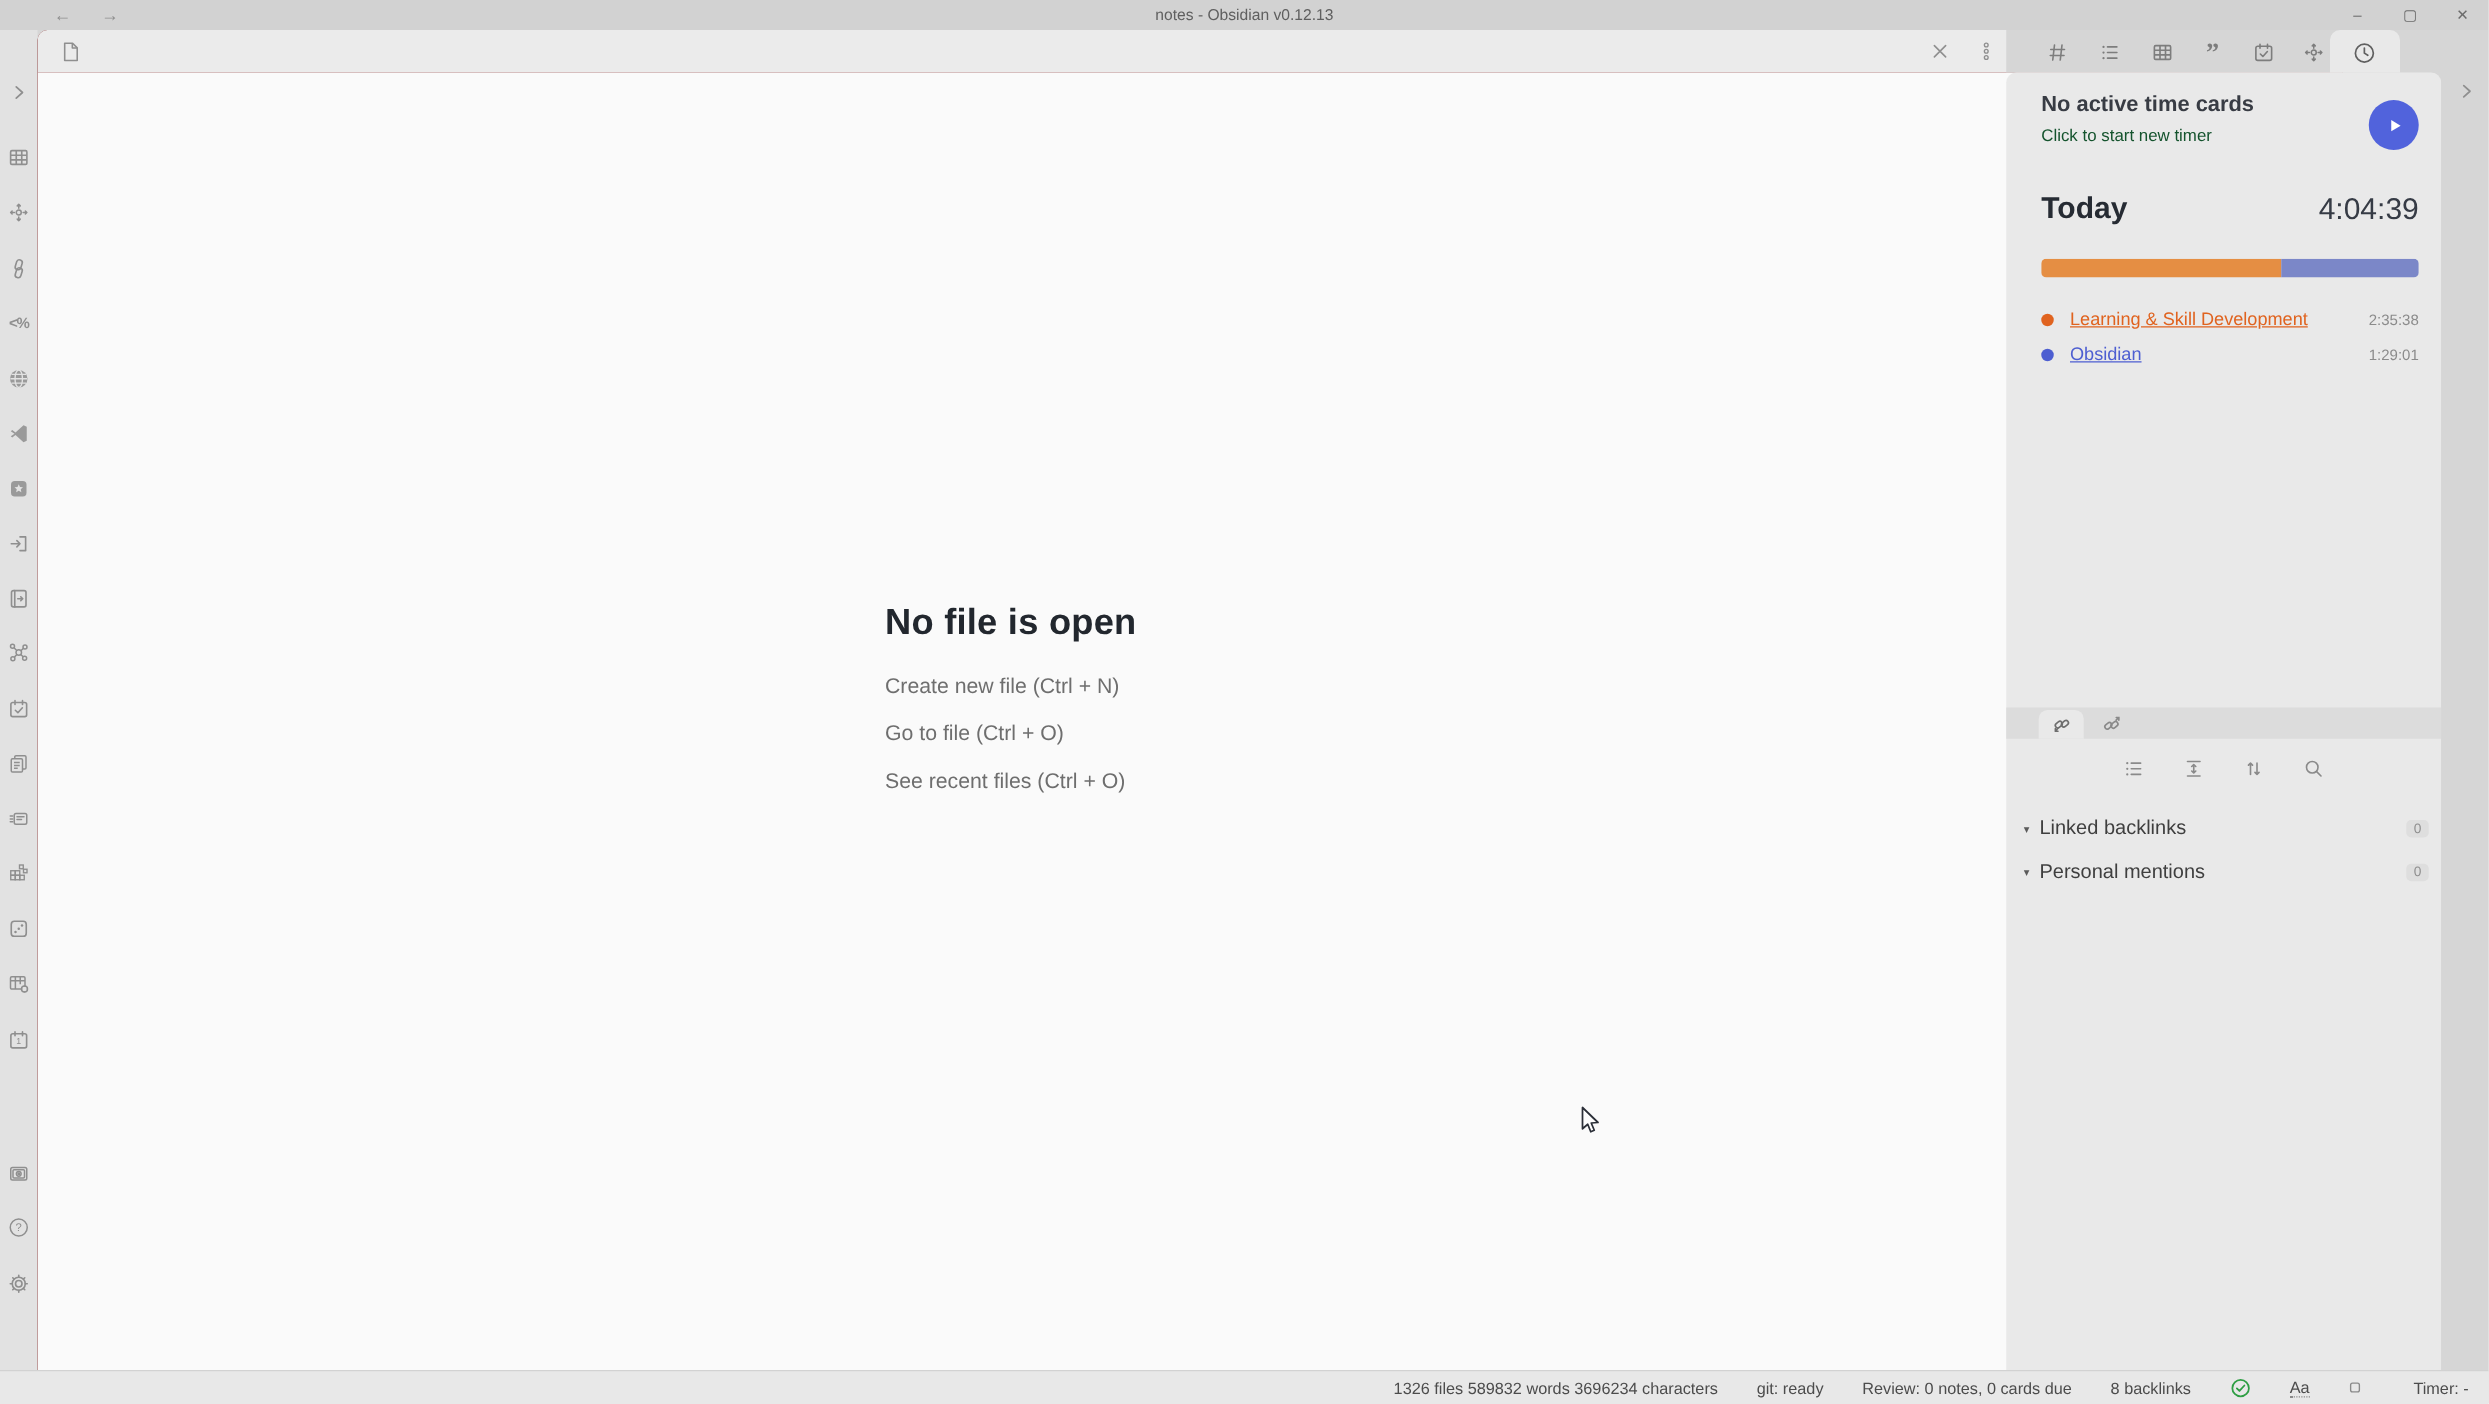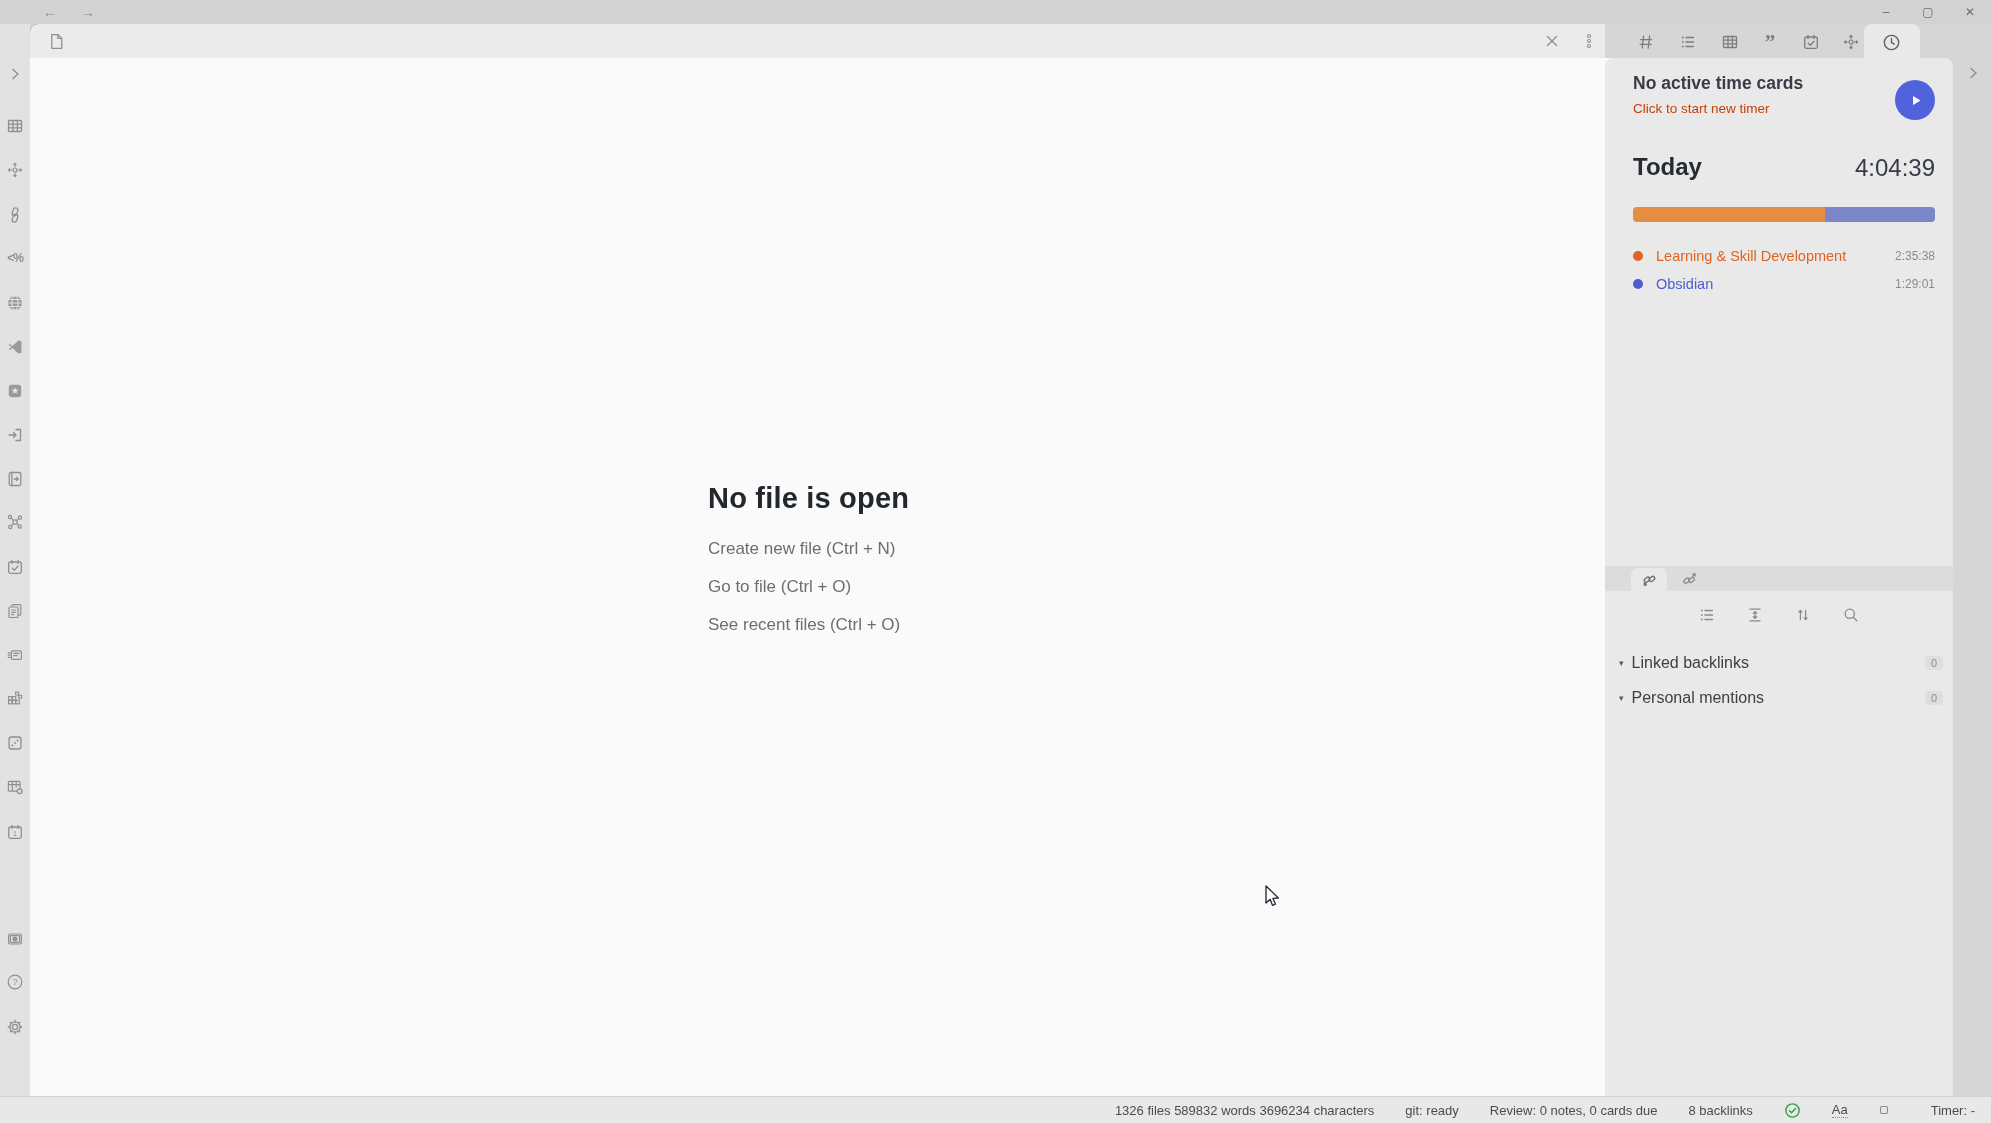--- a/index.html
+++ b/index.html
@@ -28,29 +28,29 @@
   .empty-state h1{margin:0 0 24px 0;font-size:29px;color:#22272e;letter-spacing:.2px;}
   .empty-action{font-size:17px;color:#6e6e6e;margin-bottom:18px;cursor:pointer;}
 
   
   .right-tabbar{position:absolute;left:1605px;top:24px;width:348px;height:34px;background:#d6d6d6;}
   .rtab{position:absolute;top:5px;width:26px;height:26px;display:flex;align-items:center;justify-content:center;}
   .rtab-active-bg{position:absolute;left:259px;top:0;width:56px;height:34px;background:#e9e9e9;border-radius:8px 8px 0 0;}
   .right-panel{position:absolute;left:1605px;top:58px;width:348px;height:1038px;background:#e9e9e9;border-radius:8px 8px 0 0;}
 
   .tp-title{position:absolute;left:28px;top:15px;font-size:17.5px;font-weight:700;color:#383c44;}
-  .tp-sub{position:absolute;left:28px;top:43px;font-size:13.5px;color:#c2410c;}
+  .tp-sub{position:absolute;left:28px;top:43px;font-size:13.5px;color:#14532d;}
   .play-btn{position:absolute;left:290px;top:22px;width:40px;height:40px;border-radius:50%;display:flex;align-items:center;justify-content:center;}
   .today-label{position:absolute;left:28px;top:95px;font-size:24px;font-weight:700;color:#262b33;}
   .today-total{position:absolute;right:18px;top:96px;font-size:24px;color:#363b45;}
   .tbar{position:absolute;left:28px;top:149px;width:302px;height:15px;border-radius:4px;overflow:hidden;display:flex;}
   .tbar-seg{height:100%;}
   .trow{position:absolute;left:28px;right:18px;height:16px;display:flex;align-items:center;}
   .trow .dot{width:10px;height:10px;border-radius:50%;margin-right:13px;flex:none;}
-  .trow .tlabel{font-size:14.5px;flex:1;}
+  .trow .tlabel{font-size:14.5px;flex:1;text-decoration:underline;}
   .trow .ttime{font-size:12px;color:#8b8b8b;}
 
   .bl-tabband{position:absolute;left:0;top:508px;width:100%;height:25px;background:#dcdcdc;}
   .bl-tab{position:absolute;top:2px;width:36px;height:23px;display:flex;align-items:center;justify-content:center;}
   .bl-tab.active{background:#e9e9e9;border-radius:7px 7px 0 0;}
   .bl-toolbar{position:absolute;left:0;top:545px;width:100%;display:flex;justify-content:center;gap:24px;}
   .bl-tool{width:24px;height:24px;display:flex;align-items:center;justify-content:center;}
   .bl-row{position:absolute;left:14px;right:10px;height:20px;display:flex;align-items:center;cursor:pointer;}
   .bl-tri{font-size:9px;color:#5b5b5b;margin-right:8px;}
   .bl-label{font-size:16px;color:#3f3f3f;flex:1;}
@@ -69,20 +69,21 @@
   .cursor{position:absolute;left:1262px;top:884px;}
 </style>
 </head>
 <body>
 
 <div class="window">
 
   <div class="titlebar">
     <div class="nav-arrow nav-back">←</div>
     <div class="nav-arrow nav-fwd">→</div>
+    <div class="tb-title">notes - Obsidian v0.12.13</div>
     <div class="win-controls">
       <div class="win-btn">–</div>
       <div class="win-btn">▢</div>
       <div class="win-btn">✕</div>
     </div>
   </div>
 
   <div class="ribbon-left">
     <div class="ric" style="top:38px">
       <svg width="18" height="18" viewBox="0 0 18 18" fill="none" stroke="#8f8f8f" stroke-width="1.4" stroke-linecap="round" stroke-linejoin="round">

